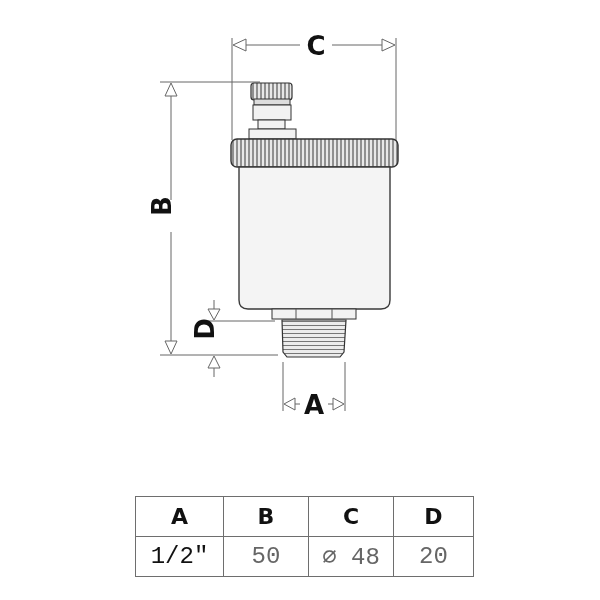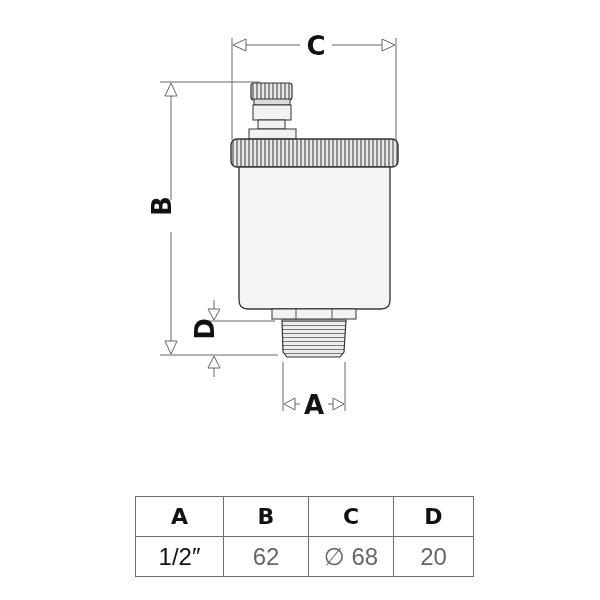--- a/index.html
+++ b/index.html
@@ -2,21 +2,21 @@
 <html><head>
 <meta charset="utf-8">
 <style>
   html, body { margin:0; padding:0; background:#ffffff; }
   body { width:600px; height:600px; position:relative; overflow:hidden; font-family:"DejaVu Sans", sans-serif; }
   #diagram { position:absolute; left:0; top:0; width:600px; height:480px; }
   .dim-label { font-family:"DejaVu Sans", sans-serif; font-weight:bold; fill:#111; }
   table.spec { position:absolute; left:135px; top:496px; border-collapse:collapse; }
   table.spec td, table.spec th { border:1px solid #6e6e6e; text-align:center; height:39px; padding:0; }
   table.spec th { font-family:"DejaVu Sans", sans-serif; font-weight:bold; font-size:22px; color:#111; }
-  table.spec td { font-family:Liberation Sans, sans-serif; font-weight:300; font-size:24px; color:#666; }
+  table.spec td { font-family:Liberation Mono, monospace; font-weight:300; font-size:24px; color:#666; }
   table.spec td.first { color:#111; }
   .c1 { width:87px; } .c2 { width:84px; } .c3 { width:84px; } .c4 { width:79px; }
 </style>
 </head>
 <body>
 
 <svg id="diagram" viewBox="0 0 600 480" xmlns="http://www.w3.org/2000/svg">
   <defs>
     <pattern id="knurl" width="4" height="10" patternUnits="userSpaceOnUse">
       <rect width="4" height="10" fill="#e8e8e8"></rect>
@@ -90,18 +90,18 @@
 <table class="spec">
   <tbody>
       <tr>
     <th class="c1">A</th>
     <th class="c2">B</th>
     <th class="c3">C</th>
     <th class="c4">D</th>
   </tr>
   <tr>
     <td class="first">1/2″</td>
-    <td>62</td>
-    <td>∅ 68</td>
+    <td>50</td>
+    <td>∅ 48</td>
     <td>20</td>
   </tr>
 </tbody>
   </table>
 
 </body></html>

